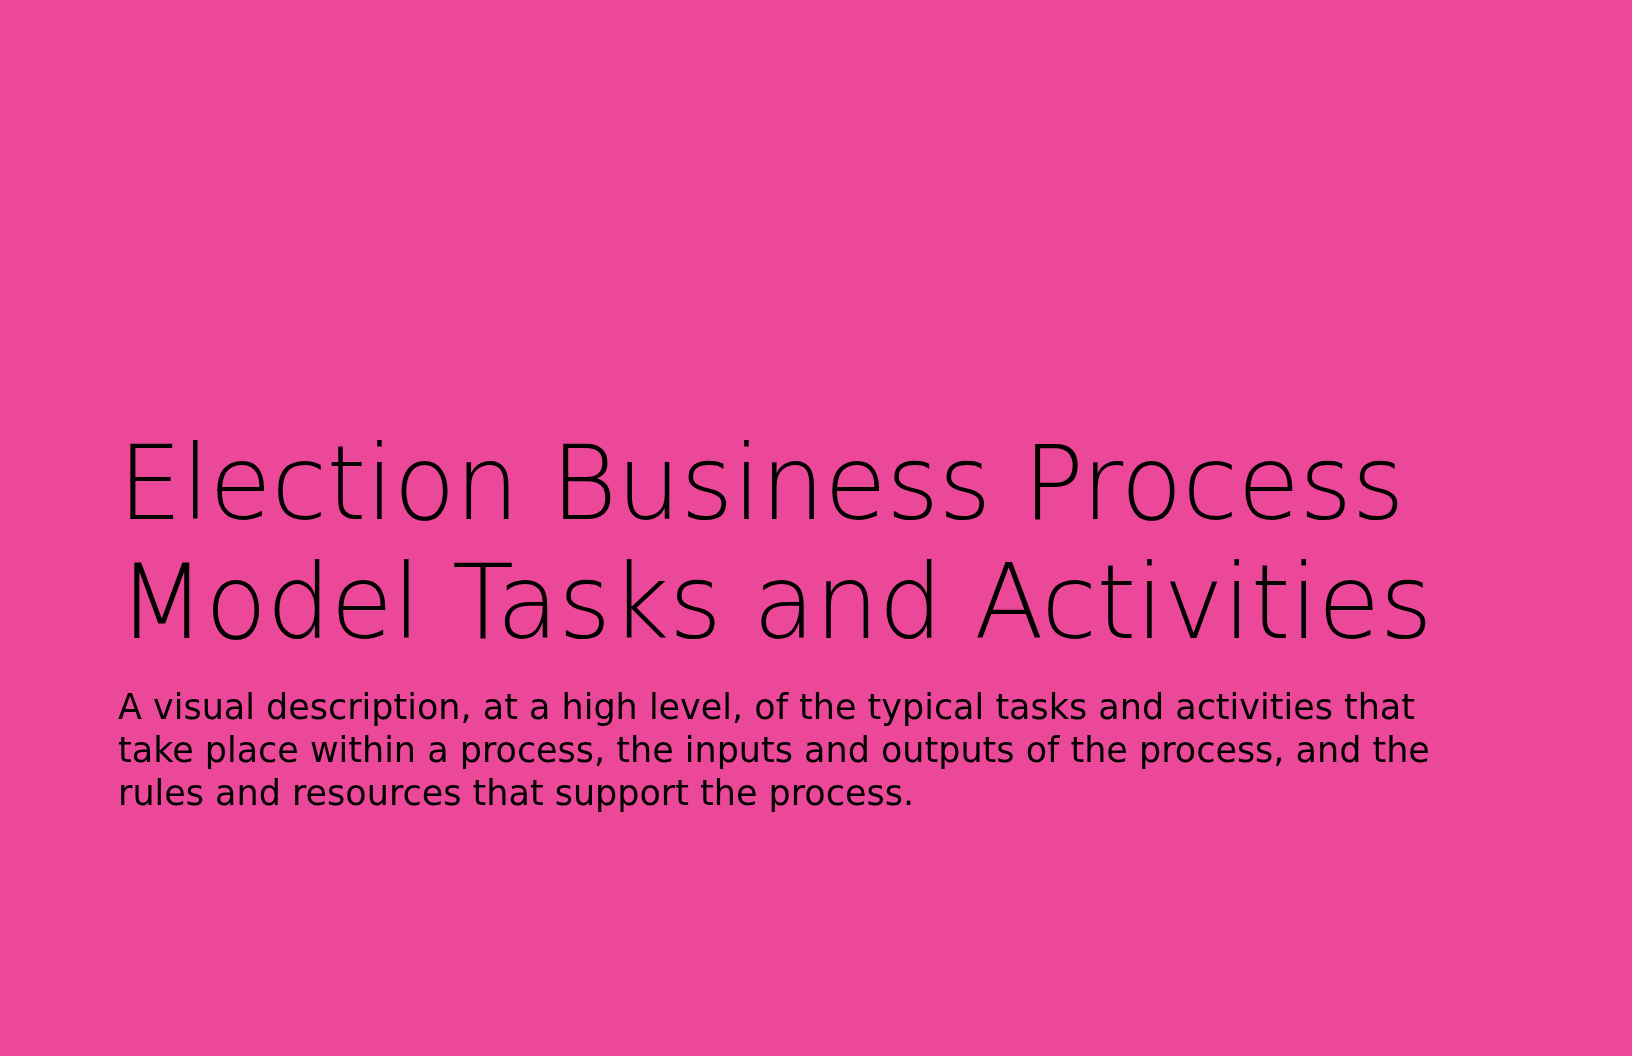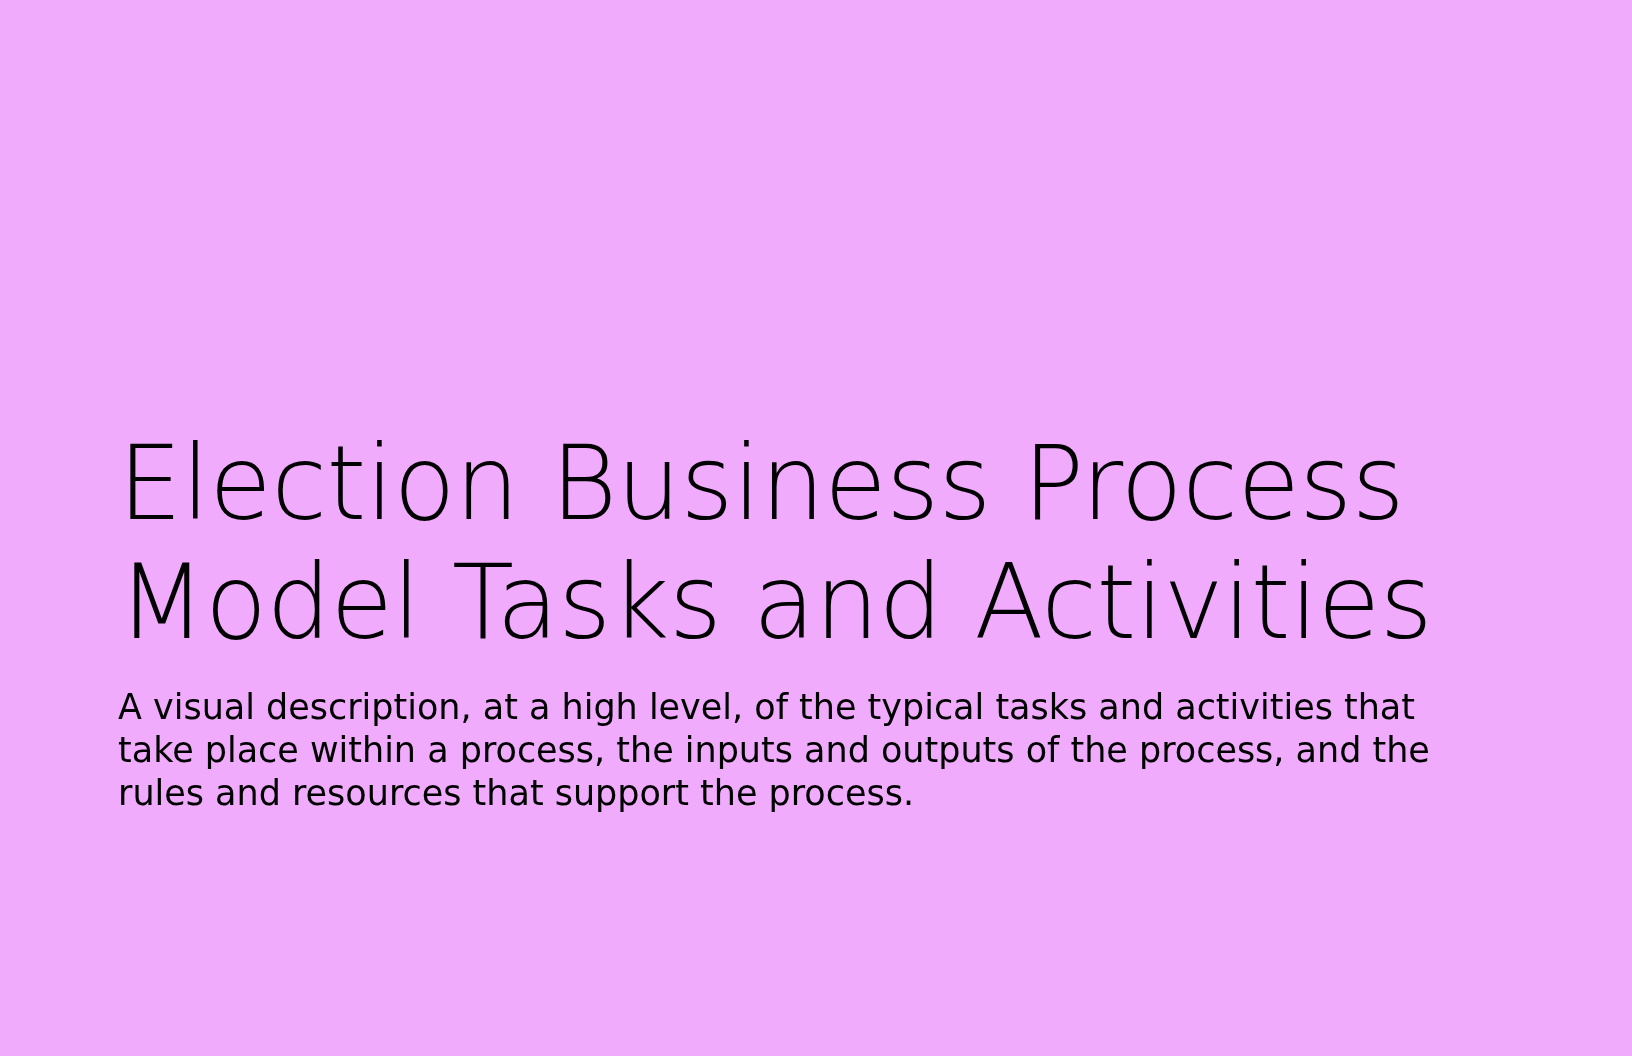--- a/index.html
+++ b/index.html
@@ -55,18 +55,18 @@
     padding: 0;
     margin-top: 22px;
     text-align: left;
     transform: scaleX(0.985);
     transform-origin: left top;
   }
 </style>
 </head>
 <body style="background: rgb(255, 255, 255);">
 
-<div class="slide" style="background: #f0abfc;">
+<div class="slide" style="background: #ec4899;">
   <div class="content-block">
     <h1 class="slide-title" style="color: rgb(0, 0, 0);">Election Business Process Model Tasks and Activities</h1>
     <p class="slide-subtitle" style="color: rgb(0, 0, 0);">A visual description, at a high level, of the typical tasks and activities that take place within a process, the inputs and outputs of the process, and the rules and resources that support the process.</p>
   </div>
 </div>
 
 </body></html>

